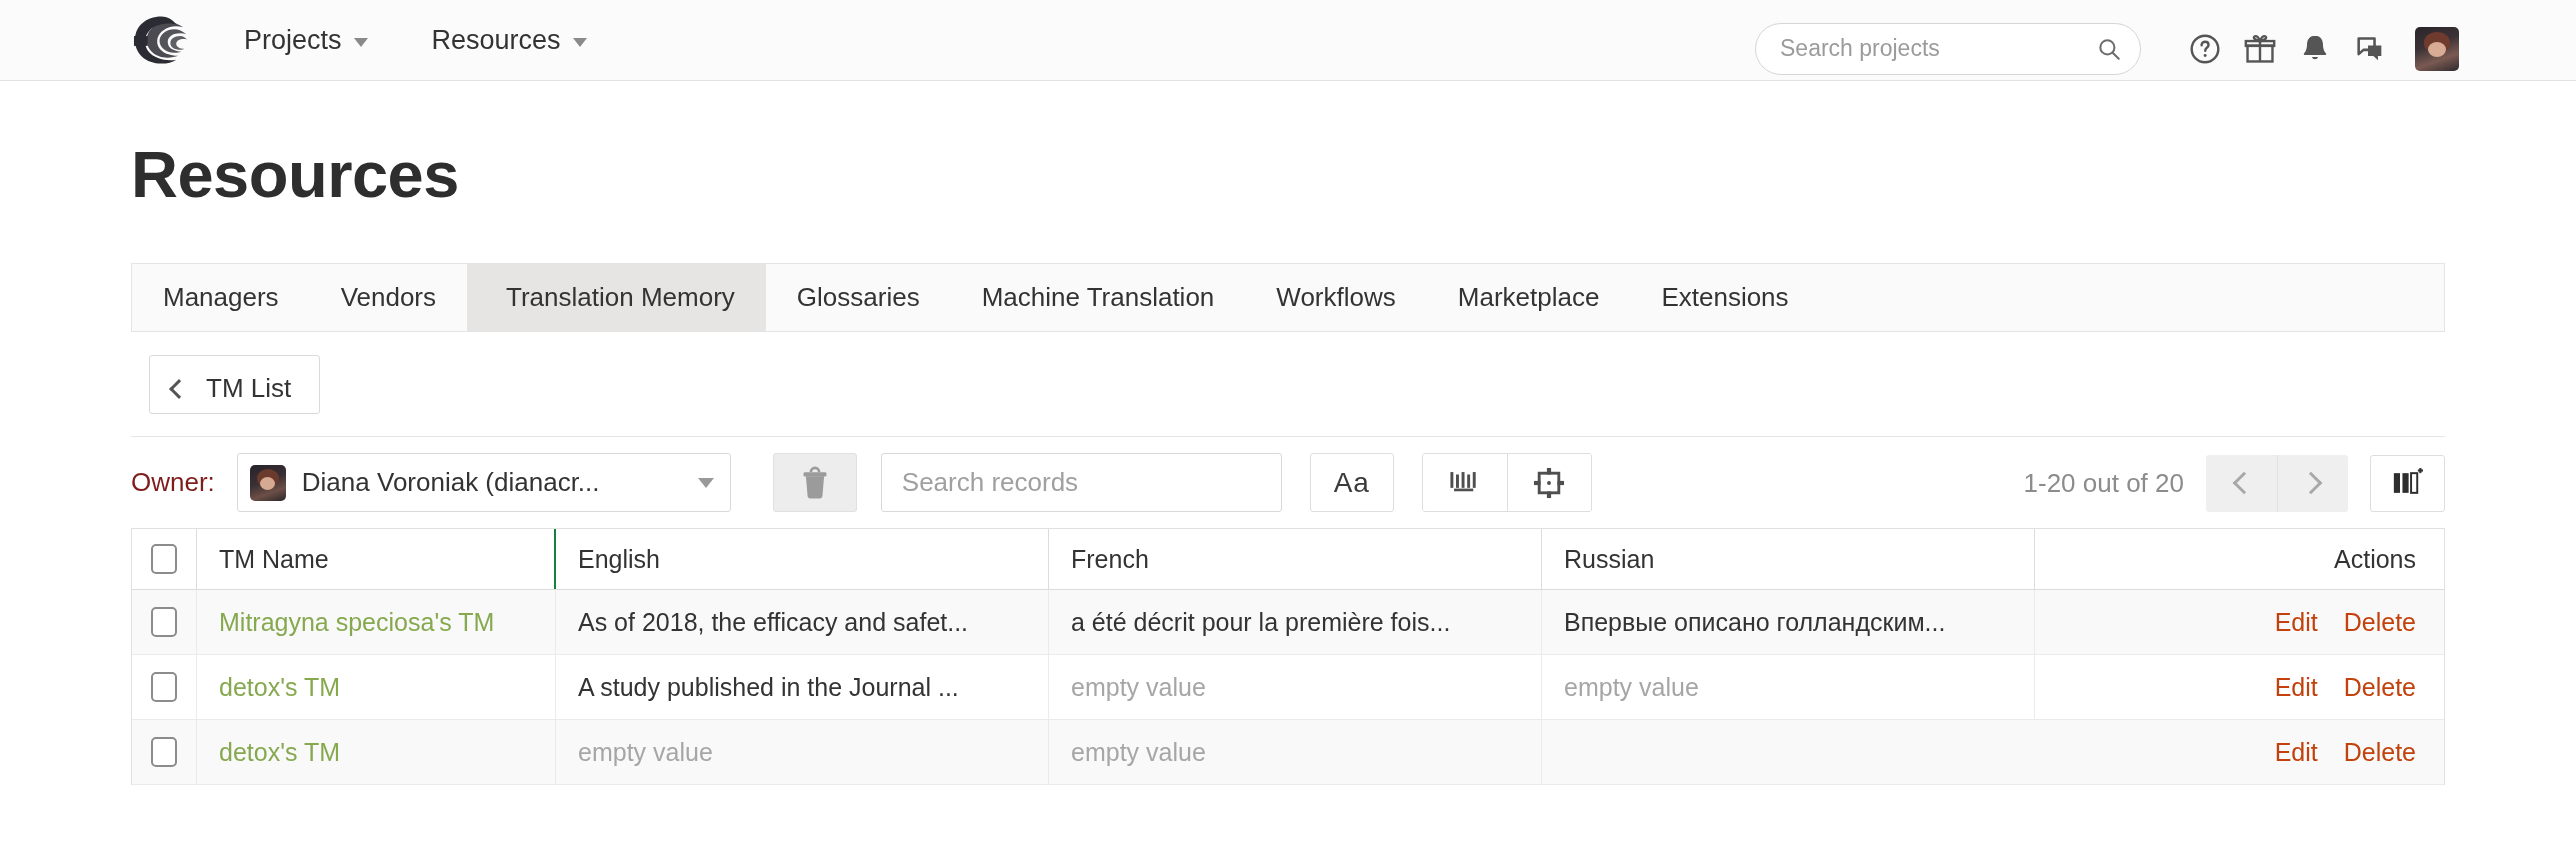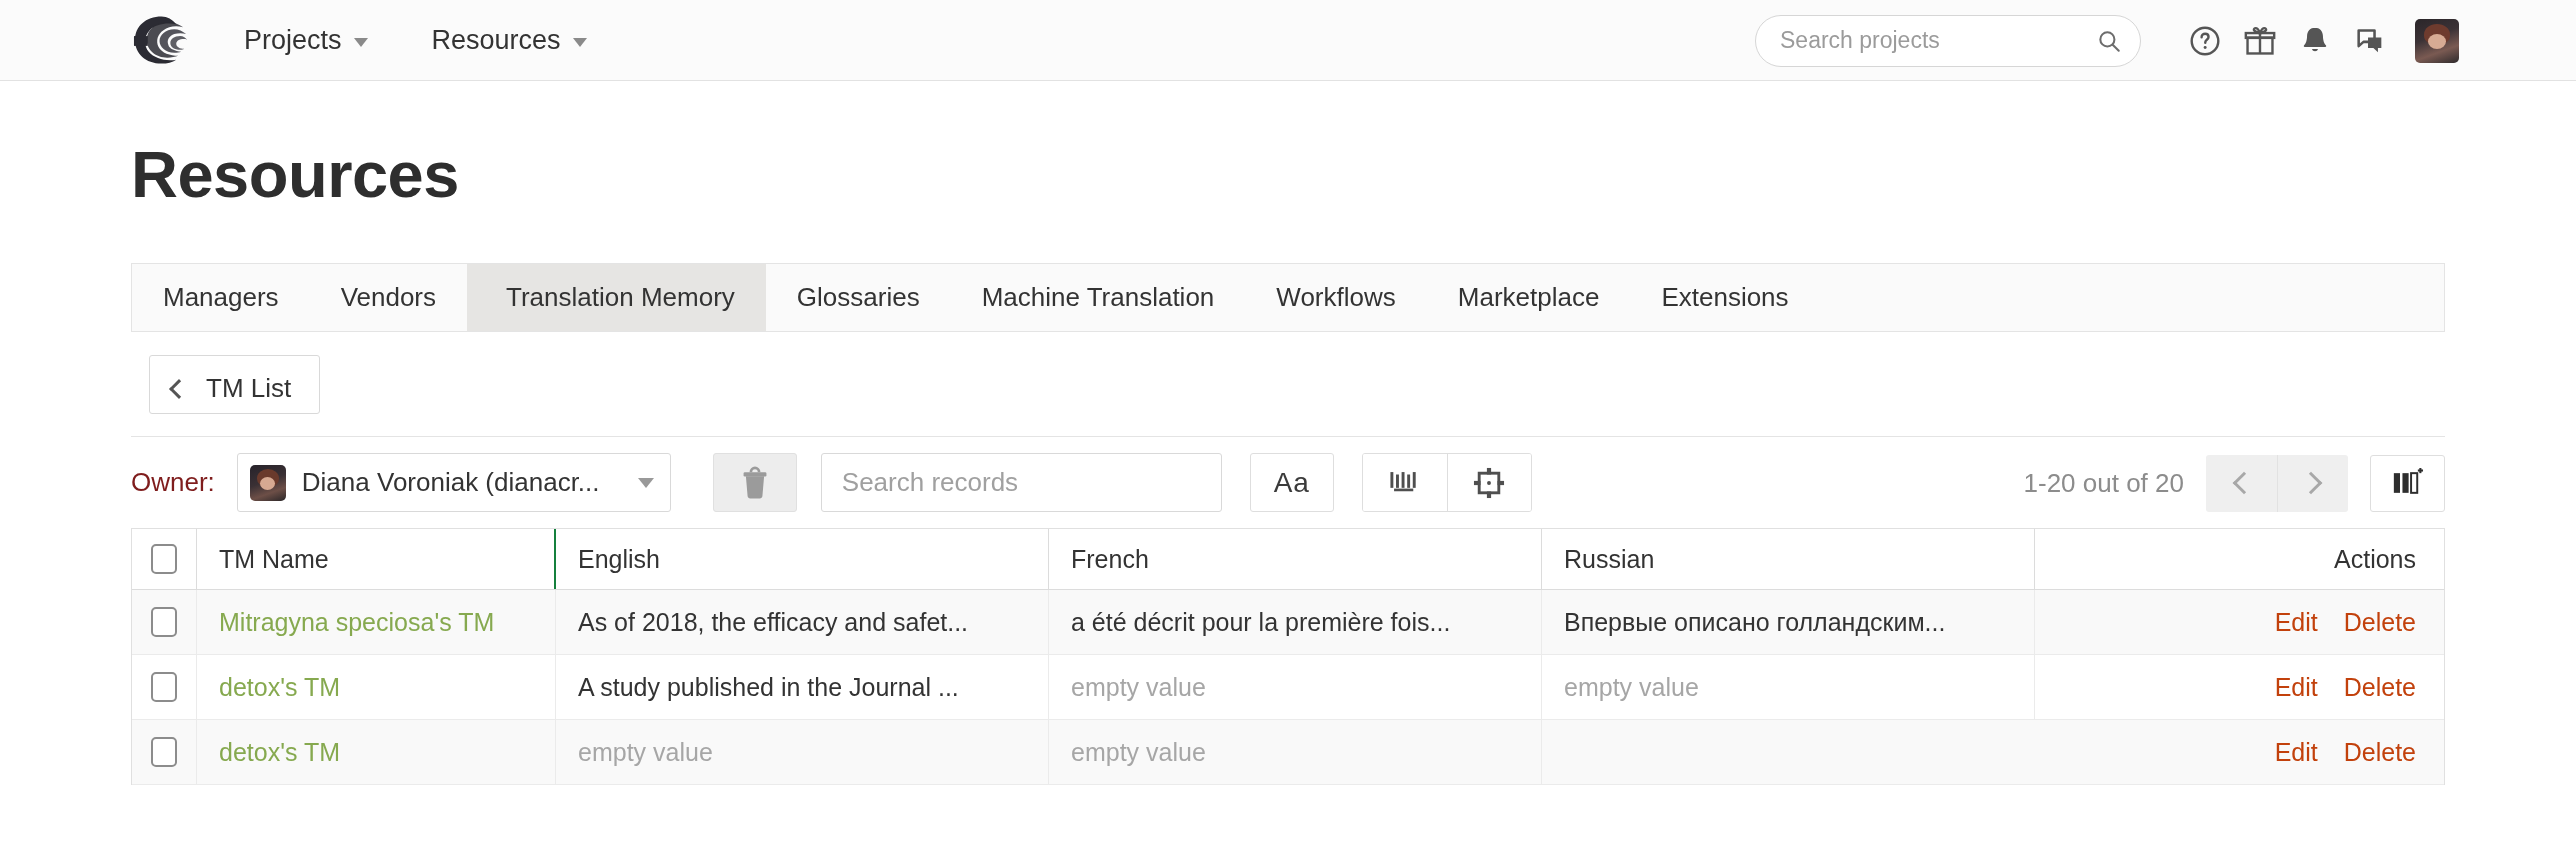--- a/index.html
+++ b/index.html
@@ -25,21 +25,21 @@
   .nav-links{ display:flex; align-items:center; margin-left:52px; gap:64px;}
   .nav-item{
     display:flex; align-items:center; gap:12px;
     font-size:27px; color:#333; cursor:pointer; white-space:nowrap;
   }
   .caret{
     width:0;height:0;border-left:7px solid transparent;border-right:7px solid transparent;
     border-top:9px solid #8a8a8a; margin-top:4px;
   }
   .topbar-right{
-    position:absolute; right:117px; top:0; height:81px;
+    position:absolute; right:117px; top:8px; height:81px;
     display:flex; align-items:center; gap:0;
   }
   .search-wrap{
     width:386px; height:52px; border:1px solid #d6d6d6; border-radius:26px;
     background:#fff; display:flex; align-items:center; padding:0 18px 0 22px;
     margin-right:36px;
   }
   .search-wrap input{
     border:none; outline:none; background:transparent; flex:1;
     font-size:23px; font-family:"Liberation Sans", sans-serif; color:#333;
@@ -106,21 +106,21 @@
   }
   .chev-l{ display:inline-block; width:14px;height:14px;border-left:3px solid #555;border-bottom:3px solid #555;transform:rotate(45deg); }
 
   
   .toolbar{
     border-top:1px solid #e4e4e4;
     height:92px; display:flex; align-items:center; position:relative;
   }
   .owner-label{ font-size:26px; color:#7f1d1d; margin-right:22px; }
   .owner-select{
-    width:434px; height:59px; border:1px solid #d9d9d9; border-radius:3px; background:#fff;
+    width:494px; height:59px; border:1px solid #d9d9d9; border-radius:3px; background:#fff;
     display:flex; align-items:center; padding:0 16px 0 12px; gap:16px; cursor:pointer;
   }
   .owner-name{ font-size:26px; color:#333; flex:1; overflow:hidden; white-space:nowrap; }
   .sel-caret{ width:0;height:0;border-left:8px solid transparent;border-right:8px solid transparent;border-top:10px solid #999; }
 
   .tb-btn{
     height:59px; min-width:84px; border:1px solid #dedede; border-radius:3px;
     display:flex; align-items:center; justify-content:center; cursor:pointer;
     background:#fff;
   }

